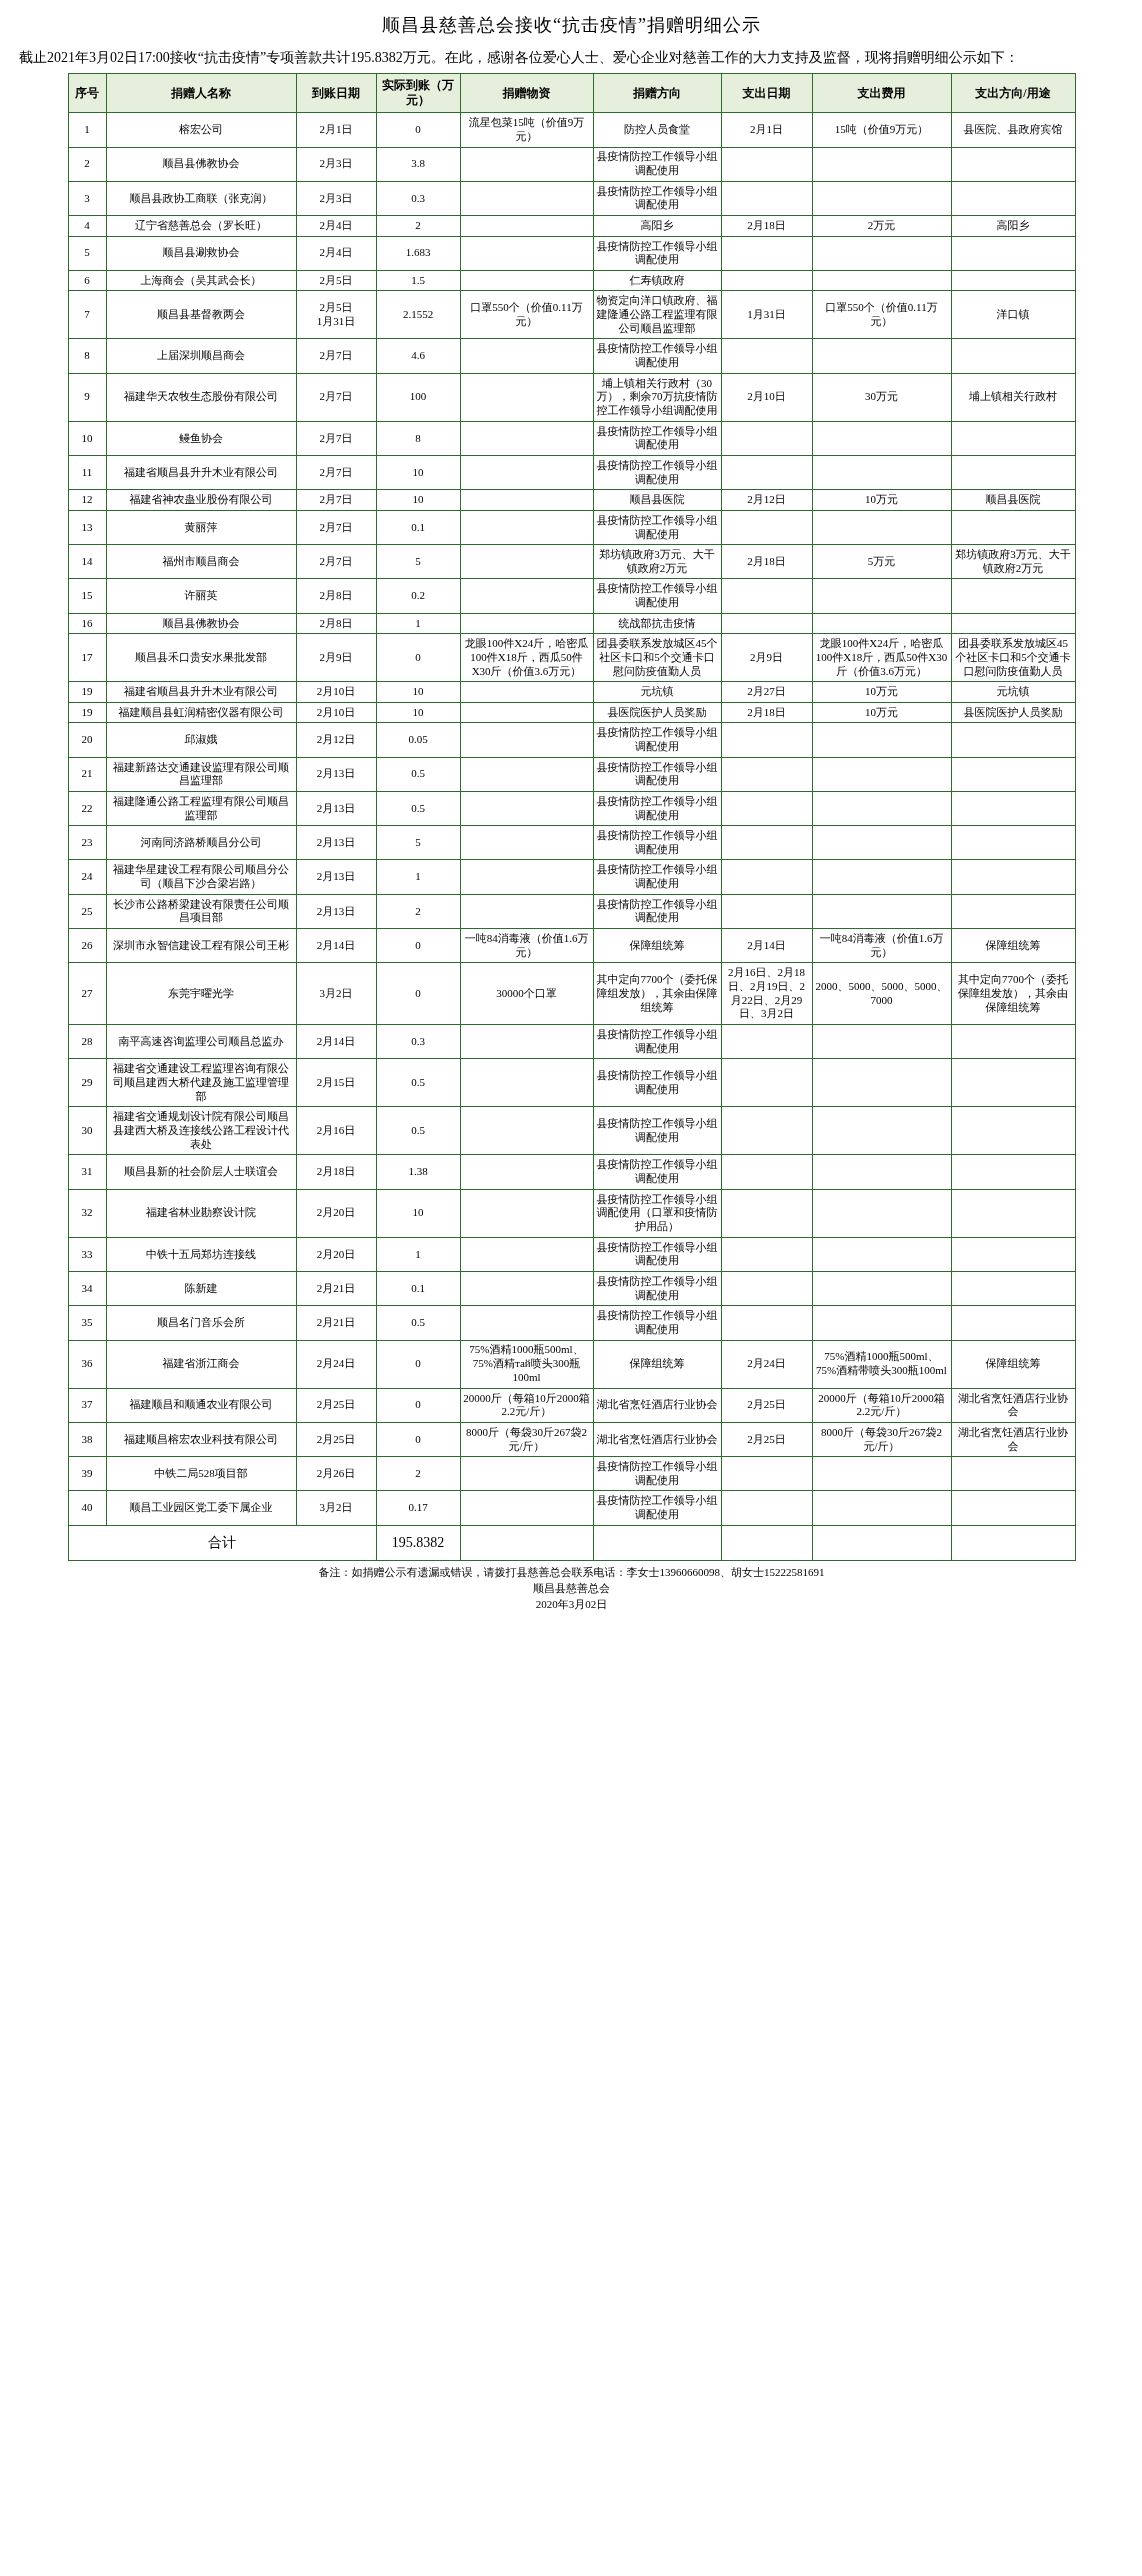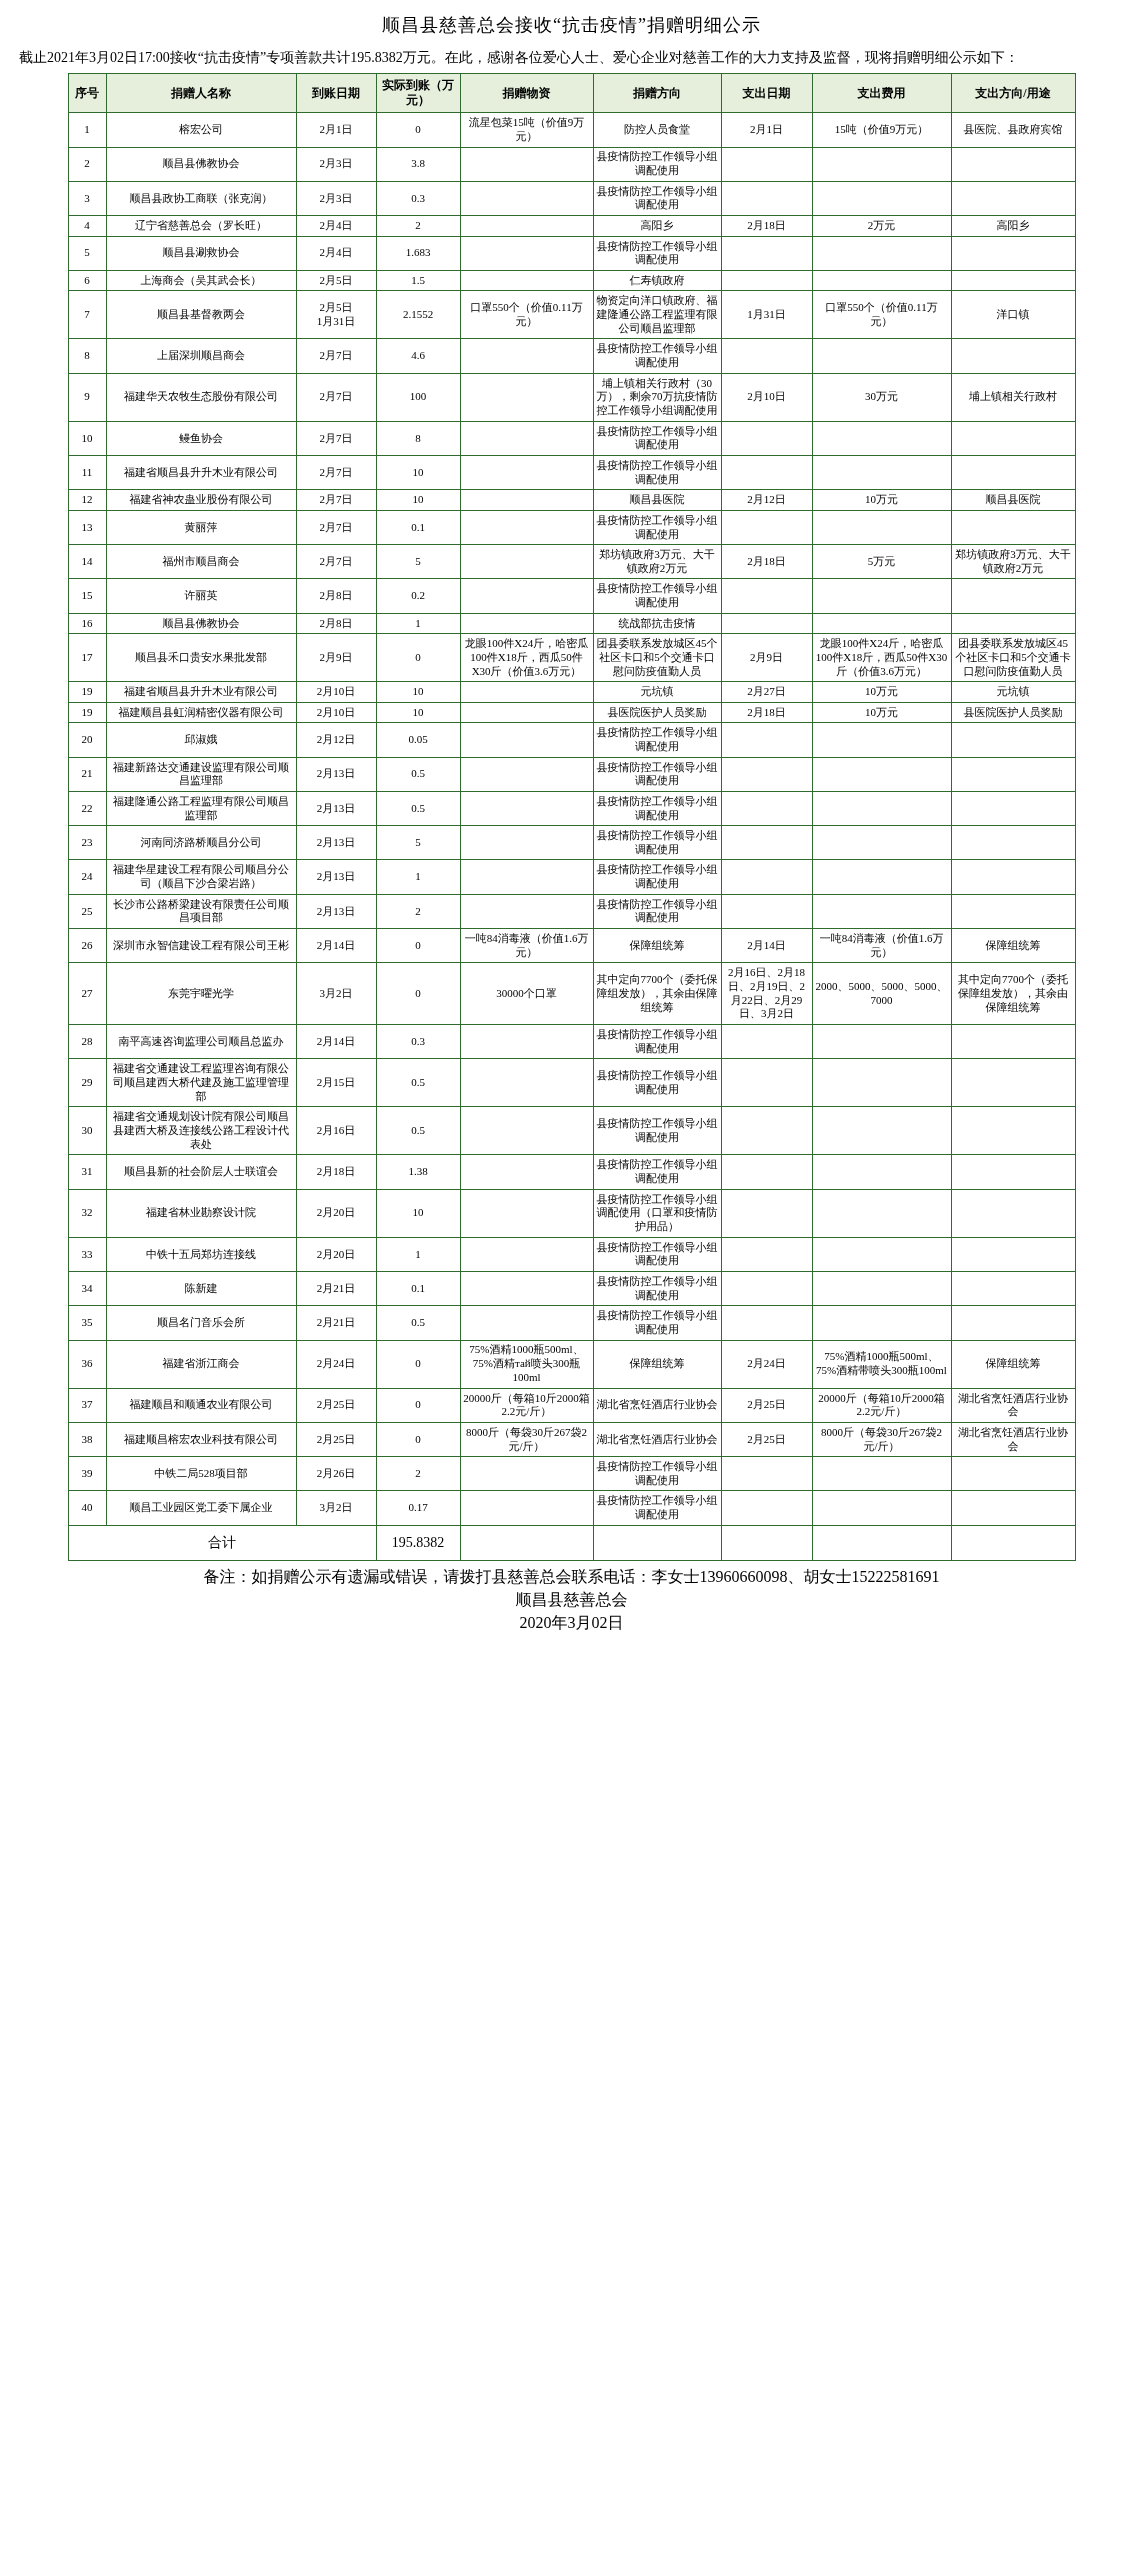--- a/index.html
+++ b/index.html
@@ -62,21 +62,21 @@
   }
   td.amount {
     font-size: 11.4px;
   }
   tr.total td {
     font-size: 14px;
     height: 28.6px;
   }
   .footer {
     margin: 3.8px 7.6px 0 7.6px;
-    font-size: 16px;
+    font-size: 11px;
     line-height: 1.45;
   }
   .footer .note {
     text-align: center;
   }
   .footer .sign {
     text-align: center;
   }
   col.c0 { width: 38px; }
   col.c1 { width: 190px; }

